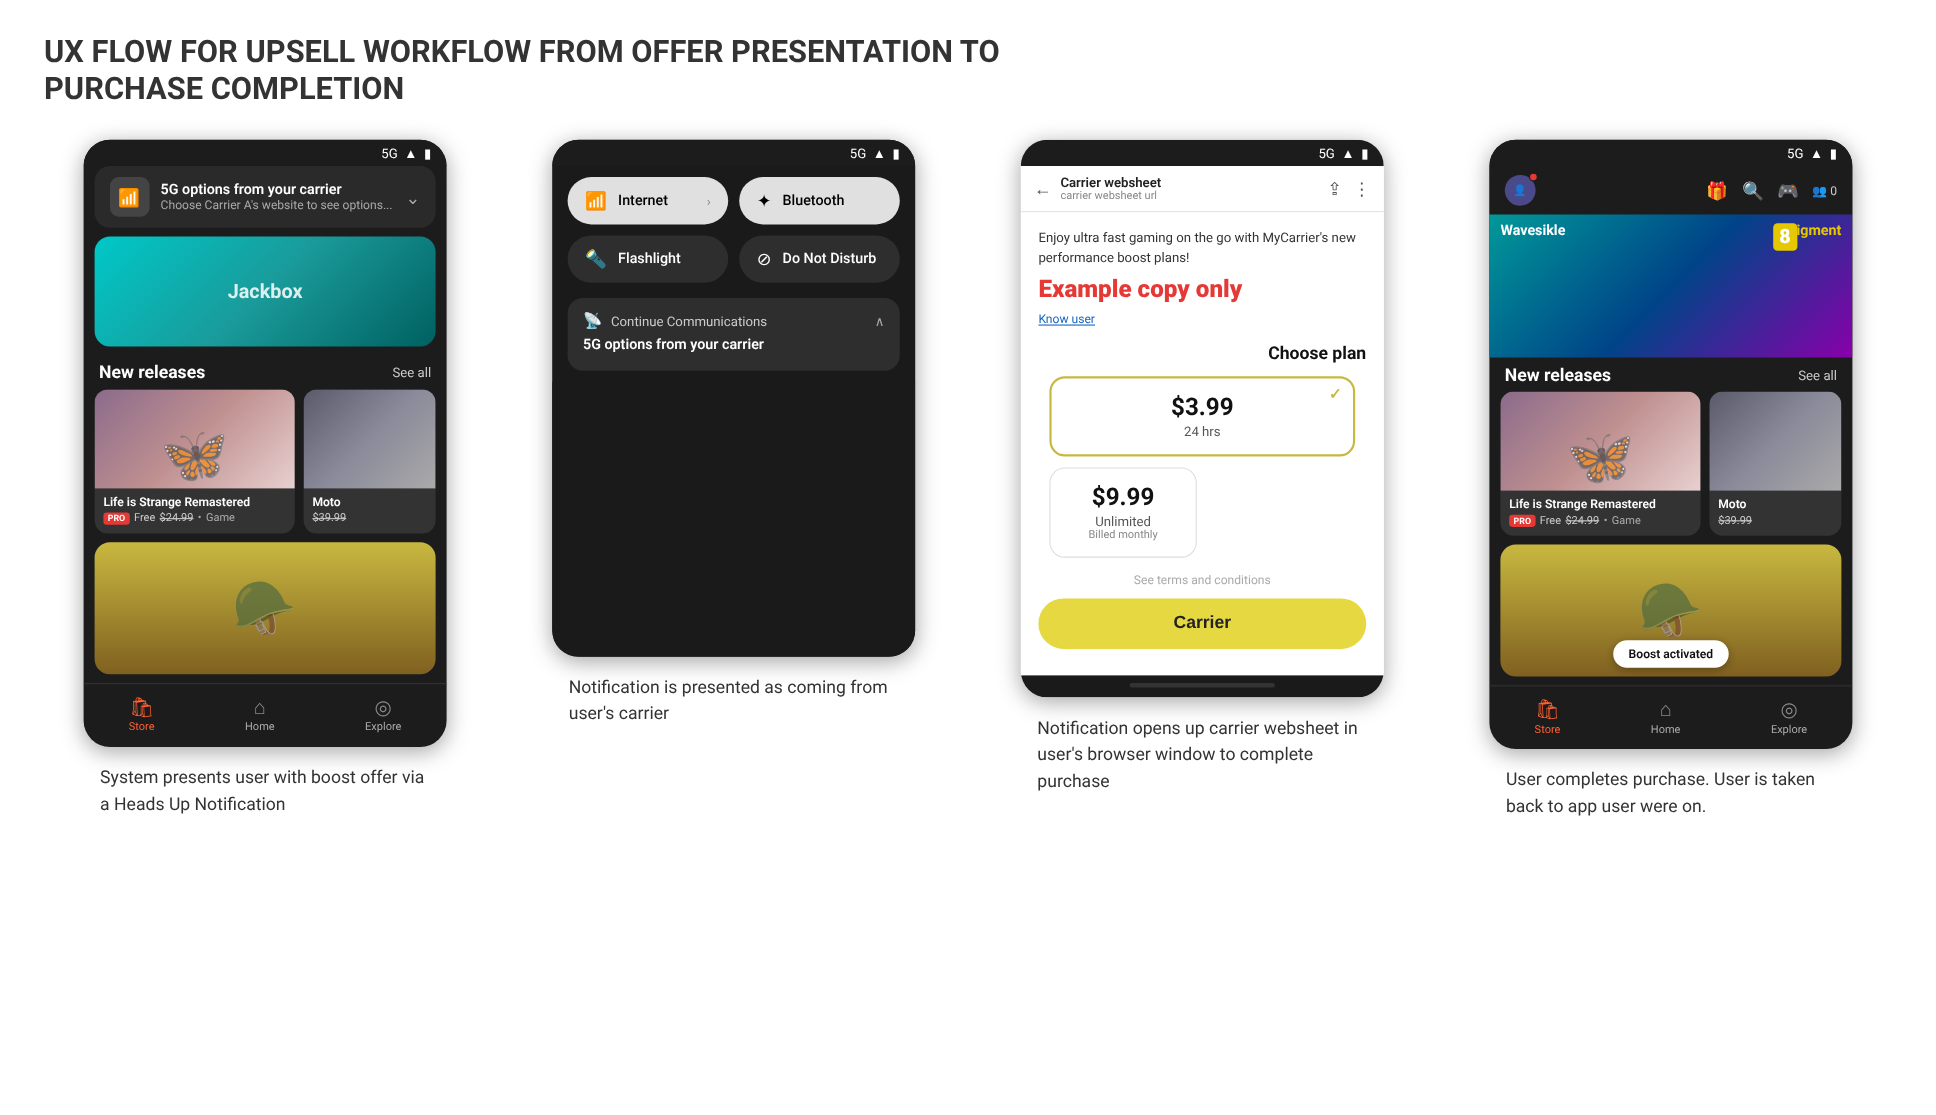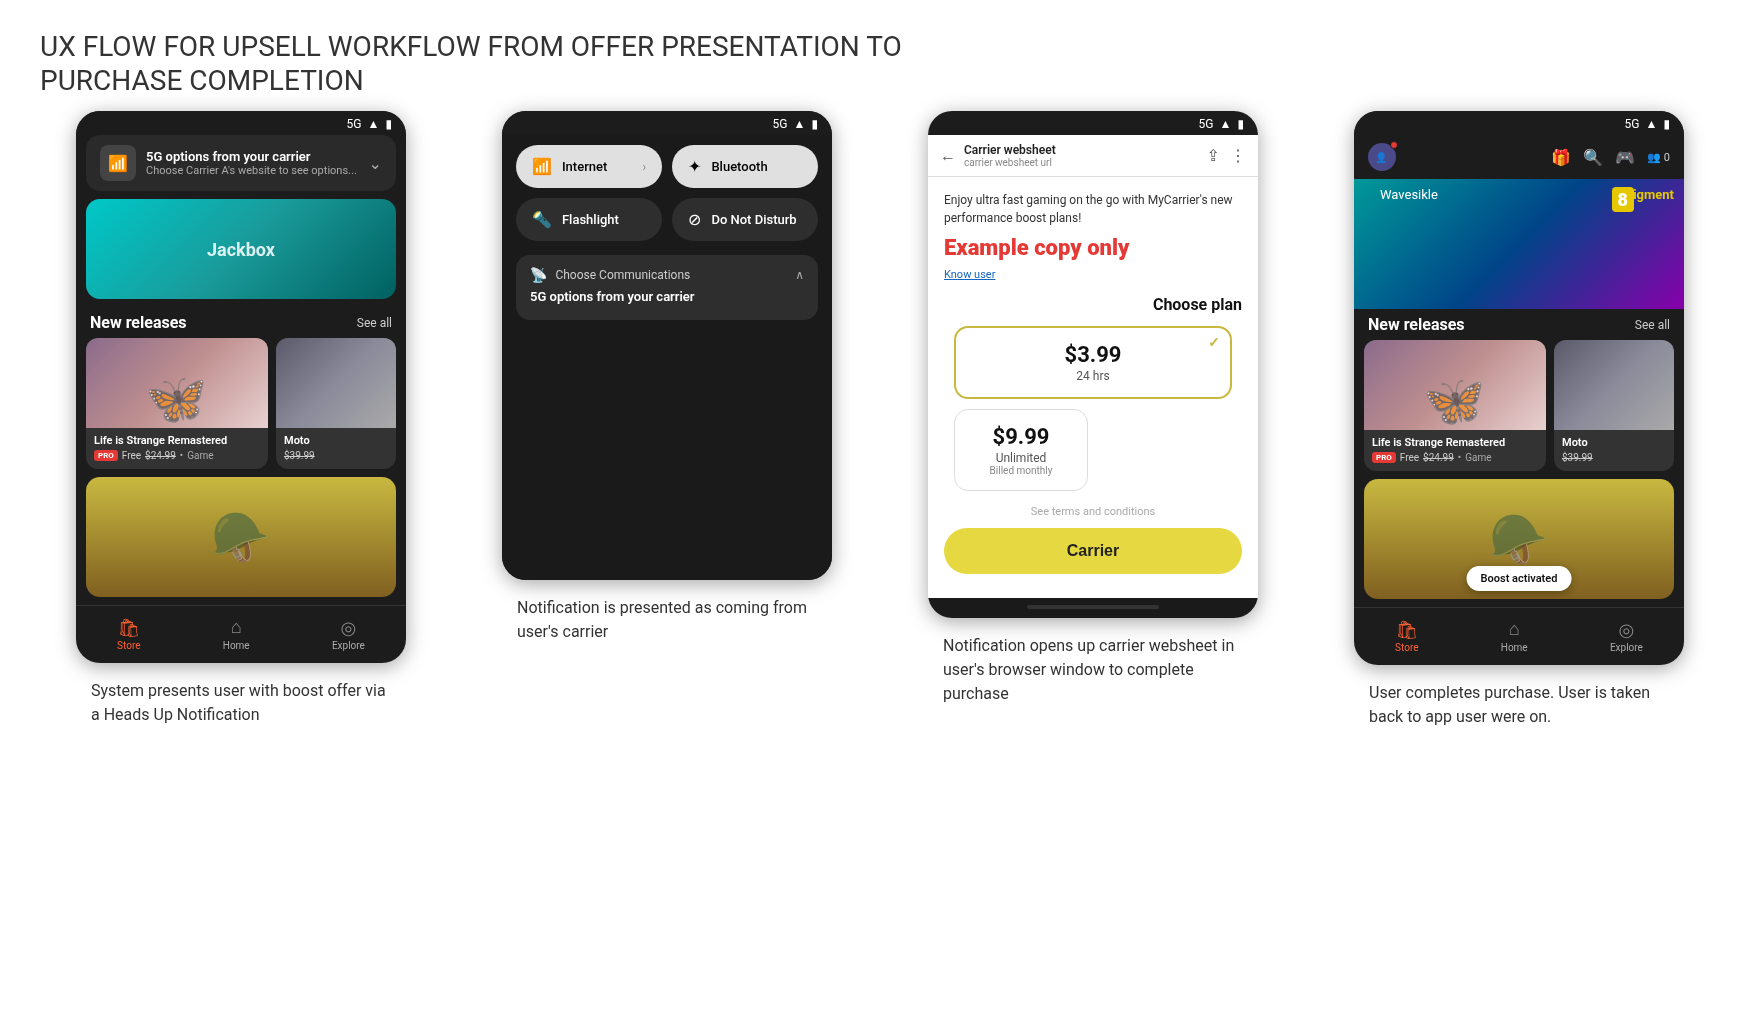--- a/index.html
+++ b/index.html
@@ -4,23 +4,23 @@
   <style>
     * { box-sizing: border-box; margin: 0; padding: 0; }
     body {
       font-family: 'Roboto', Arial, sans-serif;
       background: #ffffff;
       padding: 30px 40px;
       color: #222;
     }
     h1.page-title {
       font-size: 28px;
-      font-weight: 400;
+      font-weight: 700;
       color: #333;
-      margin-bottom: 14px;
+      margin-bottom: 30px;
       text-transform: uppercase;
       line-height: 1.2;
       max-width: 1000px;
     }
     .screens-row {
       display: flex;
       gap: 24px;
       align-items: flex-start;
     }
     .screen-col {
@@ -358,21 +358,21 @@
         </div>
         <div class="qs-tile">
           <span class="qs-tile-icon">⊘</span>
           <span class="qs-tile-label">Do Not Disturb</span>
         </div>
       </div>
 
       <div class="s2-notification-card">
         <div class="s2-notif-header">
           <span class="s2-notif-app-icon">📡</span>
-          <span class="s2-notif-app-name">Choose Communications</span>
+          <span class="s2-notif-app-name">Continue Communications</span>
           <div class="s2-notif-controls">
             <span class="s2-notif-expand">∧</span>
           </div>
         </div>
         <div class="s2-notif-title">5G options from your carrier</div>
       </div>
 
       <div style="height: 250px; background:#1a1a1a;"></div>
     </div>
     <div class="screen-caption">Notification is presented as coming from user's carrier</div>
@@ -443,21 +443,21 @@
         </div>
         <div class="s4-header-icons">
           <span>🎁</span>
           <span>🔍</span>
           <span>🎮</span>
           <span class="s4-header-count">👥 0</span>
         </div>
       </div>
 
       <div style="height:130px; background: linear-gradient(135deg,#009999,#004488,#8800aa); position:relative; overflow:hidden;">
-        <span style="position:absolute;top:8px;left:26px;color:#fff;font-size:13px;font-weight:400;">Wavesikle</span>
+        <span style="position:absolute;top:8px;left:10px;color:#fff;font-size:13px;font-weight:700;">Wavesikle</span>
         <span style="position:absolute;top:8px;right:50px;color:#fff;font-size:18px;font-weight:900;background:#e6c800;padding:2px 6px;border-radius:4px;">8</span>
         <span style="position:absolute;top:8px;right:10px;color:#e6c800;font-size:13px;font-weight:700;">Figment</span>
       </div>
 
       <div class="s1-section-header">
         <span class="s1-section-title">New releases</span>
         <span class="s1-see-all">See all</span>
       </div>
       <div class="s1-game-row">
         <div class="s1-game-card">

